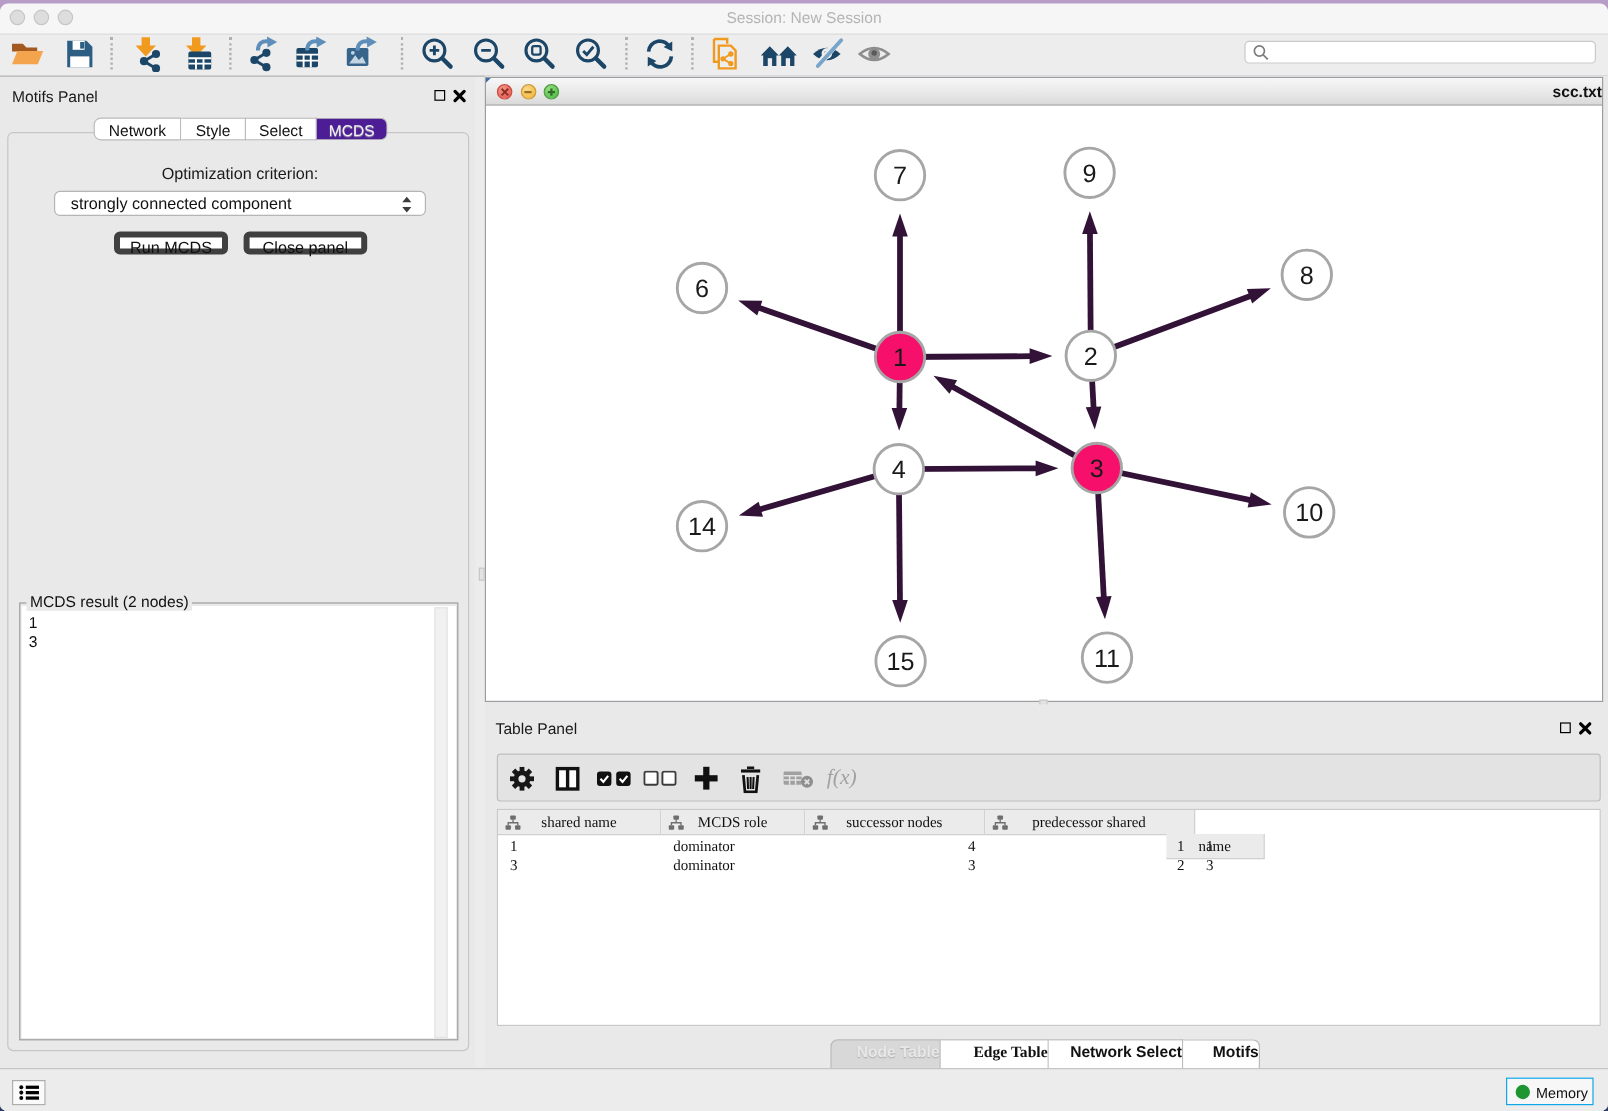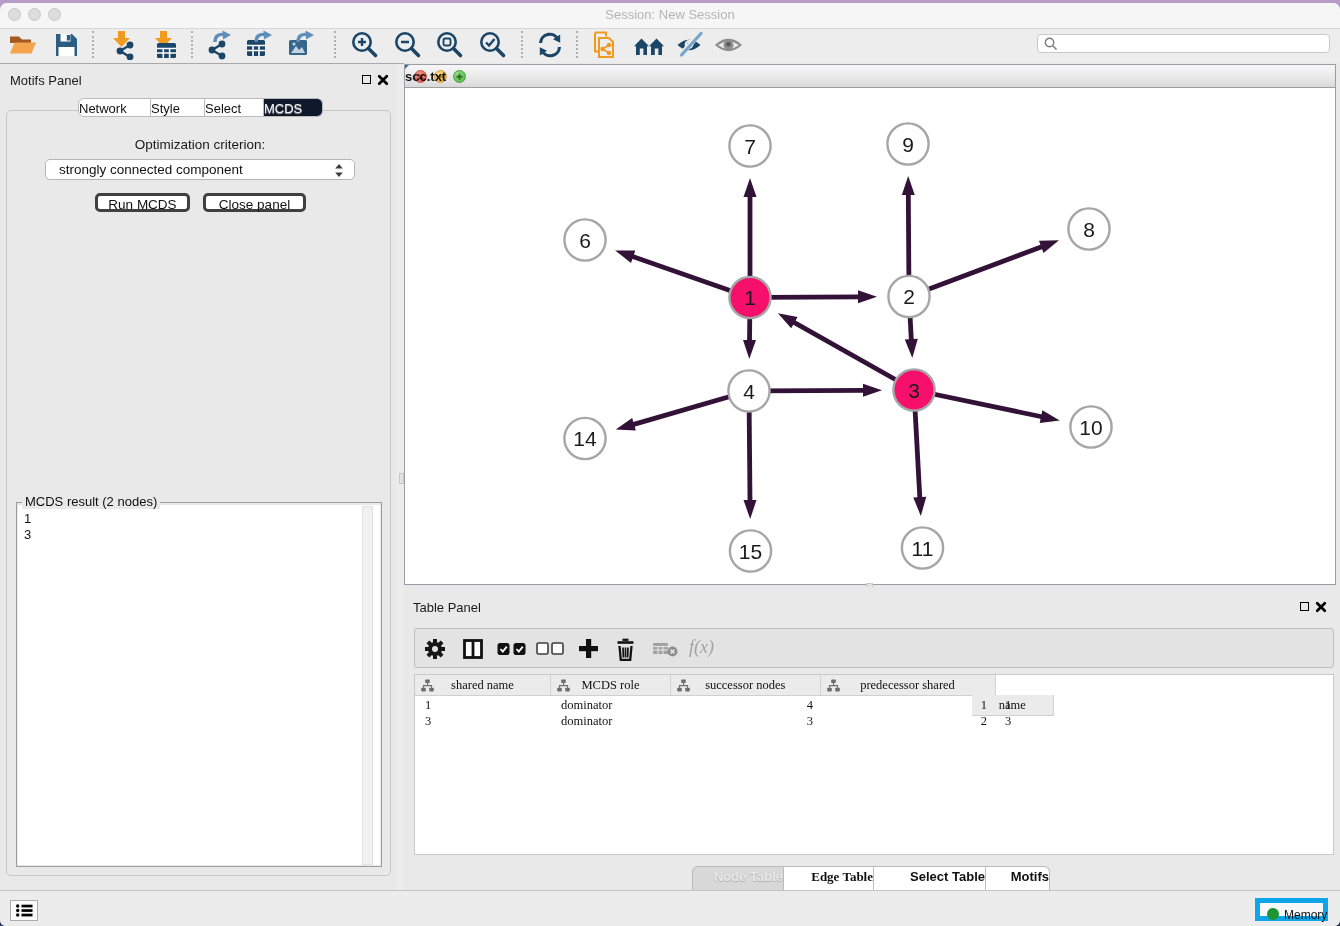--- a/index.html
+++ b/index.html
@@ -15,41 +15,41 @@
   #title-text{position:absolute;top:4px;left:0;width:100%;text-align:center;
               font-size:13px;color:#b4b4b4;}
   #toolbar{position:absolute;left:0;top:26px;width:1340px;height:34px;background:#ededed;
            border-bottom:1px solid #a9a9a9;}
   .ticon{position:absolute;top:2px;}
   .tsep{position:absolute;top:2px;height:27px;width:0;border-left:2px dotted #b0b0b0;}
   #searchbox{position:absolute;left:1037px;top:5px;width:291px;height:17px;background:#fff;
              border:1px solid #c9c9c9;border-radius:4px;}
   #cpanel{position:absolute;left:0;top:61px;width:396px;height:826px;background:#e9e9e9;}
   #cp-title{position:absolute;left:10px;top:9px;font-size:13px;color:#1a1a1a;}
-  .tab{position:absolute;height:19px;line-height:19px;
+  .tab{position:absolute;height:19px;line-height:19px;text-align:center;
        background:#fff;border:1px solid #bbb;border-left:none;font-size:13px;color:#111;box-sizing:border-box;}
   #cp-content{position:absolute;left:6px;top:46px;width:385px;height:766px;
               background:#e9e9e9;border:1px solid #c6c6c6;border-radius:5px;box-sizing:border-box;}
   #optlabel{position:absolute;left:0;top:73px;width:400px;text-align:center;font-size:13.5px;color:#1a1a1a;}
   #dropdown{position:absolute;left:45px;top:95px;width:310px;height:21px;background:#fff;
             border:1px solid #b5b5b5;border-radius:5px;box-sizing:border-box;
             font-size:13.5px;color:#111;line-height:19px;padding-left:13px;}
-  .btn{position:absolute;top:129px;height:19px;background:#fff;border:3px solid #404040;
+  .btn{position:absolute;top:129px;height:19px;background:#fff;border:5px solid #404040;
        border-radius:5px;box-sizing:border-box;text-align:center;font-size:13.5px;color:#111;line-height:17px;}
   #fieldset{position:absolute;left:16px;top:438px;width:366px;height:365px;
             border:1px solid #9d9d9d;box-sizing:border-box;}
   #fs-legend{position:absolute;left:5px;top:-9px;background:#e9e9e9;padding:0 3px;
              font-size:13px;color:#111;}
   #vsplit{position:absolute;left:396px;top:61px;width:8px;height:826px;background:#ececec;}
   #desktop{position:absolute;left:404px;top:60px;width:936px;height:827px;background:#e8e8e8;}
   #frame{position:absolute;left:0px;top:1px;width:932px;height:521px;background:#fff;
          border:1px solid #9c9ca2;box-sizing:border-box;}
   #frame-title{position:absolute;left:0;top:0;width:100%;height:23px;box-sizing:border-box;
      background:linear-gradient(180deg,#f7f7f7,#e9e9e9 55%,#d9d9d9);border-bottom:1px solid #9e9e9e;}
-  #frame-title .t{position:absolute;left:0;top:4px;width:100%;text-align:left;
+  #frame-title .t{position:absolute;left:0;top:4px;width:100%;text-align:right;
      font-size:13px;font-weight:bold;color:#111;}
   .mtl{position:absolute;top:5px;width:13px;height:13px;border-radius:50%;box-sizing:border-box;}
   #tpanel{position:absolute;left:404px;top:584px;width:936px;height:303px;background:#e9e9e9;}
   #tp-toolbar{position:absolute;left:10px;top:41px;width:920px;height:40px;background:#e3e3e3;
               border:1px solid #bfbfbf;border-radius:3px;box-sizing:border-box;}
   #tp-table{position:absolute;left:10px;top:87px;width:920px;height:181px;background:#fff;
             border:1px solid #c9c9c9;box-sizing:border-box;font-family:Liberation Serif, serif;}
   .th{position:absolute;top:0;height:21px;background:#ebebeb;border-right:1px solid #d2d2d2;
       border-bottom:1px solid #d0d0d0;box-sizing:border-box;}
   .thx{position:absolute;top:3px;width:100%;text-align:center;font-size:12.5px;color:#111;}
@@ -205,21 +205,21 @@
   <div id="cpanel">
     <div id="cp-title">Motifs Panel</div>
     <div style="position:absolute;left:362px;top:11px;width:9px;height:9px;border:1.5px solid #000;box-sizing:border-box;"></div>
     <svg style="position:absolute;left:377px;top:10px;" width="12" height="12" viewBox="0 0 12 12">
       <path d="M2.2 2.2 L9.8 9.8 M9.8 2.2 L2.2 9.8" stroke="#000" stroke-width="2.7" stroke-linecap="round"></path>
     </svg>
     <div id="cp-content"></div>
     <div class="tab" style="left:78px;top:34px;width:73px;border-left:1px solid #bbb;border-radius:6px 0 0 6px;">Network</div>
     <div class="tab" style="left:151px;top:34px;width:54px;">Style</div>
     <div class="tab" style="left:205px;top:34px;width:59px;">Select</div>
-    <div class="tab" style="left:264px;top:34px;width:59px;background:#0f172a;color:#f2f2f2;text-shadow:0 1px 1px #b0b0b0;border-radius:0 6px 6px 0;">MCDS</div>
+    <div class="tab" style="left:264px;top:34px;width:59px;background:#4c1d95;color:#f2f2f2;text-shadow:0 1px 1px #b0b0b0;border-radius:0 6px 6px 0;">MCDS</div>
     <div id="dropdown">strongly connected component
       <svg width="10" height="15" style="position:absolute;right:10px;top:3px;" viewBox="0 0 10 15">
         <path d="M1.2 5.5 L5 1 L8.8 5.5 Z" fill="#3c3c3c"></path>
           <path d="M1.2 9.5 L5 14 L8.8 9.5 Z" fill="#3c3c3c"></path>
       </svg>
     </div>
     <div id="optlabel">Optimization criterion:</div>
     <div class="btn" style="left:95px;width:95px;">Run MCDS</div>
     <div class="btn" style="left:203px;width:103px;">Close panel</div>
     <div id="fieldset">
@@ -432,32 +432,32 @@
       <div class="td" style="left:405px;top:23px;width:167px;text-align:right;">1</div>
       <div class="td" style="left:590px;top:23px;">1</div>
       <div class="td" style="left:10px;top:39px;">3</div>
       <div class="td" style="left:146px;top:39px;">dominator</div>
       <div class="td" style="left:256px;top:39px;width:142px;text-align:right;">3</div>
       <div class="td" style="left:405px;top:39px;width:167px;text-align:right;">2</div>
       <div class="td" style="left:590px;top:39px;">3</div>
     </div>
     <div class="btab" style="left:288px;top:279px;width:92px;border-left:1px solid #bbb;border-radius:6px 0 0 6px;background:#d8d8d8;color:#e8e8e8;text-shadow:0 1px 1px #aaa;">Node Table</div>
     <div class="btab" style="left:380px;top:279px;width:90px;font-family:Liberation Serif, serif;">Edge Table</div>
-    <div class="btab" style="left:470px;top:279px;width:112px;">Select Table</div>
+    <div class="btab" style="left:470px;top:279px;width:112px;">Network Select</div>
     <div class="btab" style="left:582px;top:279px;width:64px;border-radius:0 6px 6px 0;">Motifs</div>
   </div>
   <div id="statusbar">
     <div style="position:absolute;left:10px;top:9px;width:28px;height:21px;background:#fafafa;border:1px solid #adadad;box-sizing:border-box;">
       <svg width="17" height="13" viewBox="0 0 17 13" style="position:absolute;left:5px;top:3px;">
         <circle cx="1.7" cy="2" r="1.7" fill="#000"></circle>
           <circle cx="1.7" cy="6.5" r="1.7" fill="#000"></circle>
           <circle cx="1.7" cy="11" r="1.7" fill="#000"></circle>
         <rect x="5.5" y="0.7" width="11" height="2.7" fill="#000"></rect>
           <rect x="5.5" y="5.2" width="11" height="2.7" fill="#000"></rect>
           <rect x="5.5" y="9.7" width="11" height="2.7" fill="#000"></rect>
       </svg>
     </div>
-    <div style="position:absolute;left:1255px;top:7px;width:73px;height:23px;background:#f7f7f7;border:5px solid #0ea5e9;box-sizing:border-box;">
+    <div style="position:absolute;left:1255px;top:7px;width:73px;height:23px;background:#f7f7f7;border:1px solid #0ea5e9;box-sizing:border-box;">
       <span style="position:absolute;left:7px;top:5px;width:12px;height:12px;border-radius:50%;background:#1d9632;"></span>
       <span style="position:absolute;left:24px;top:5px;font-size:12px;color:#111;">Memory</span>
     </div>
   </div>
 </div>
 
 </body></html>

